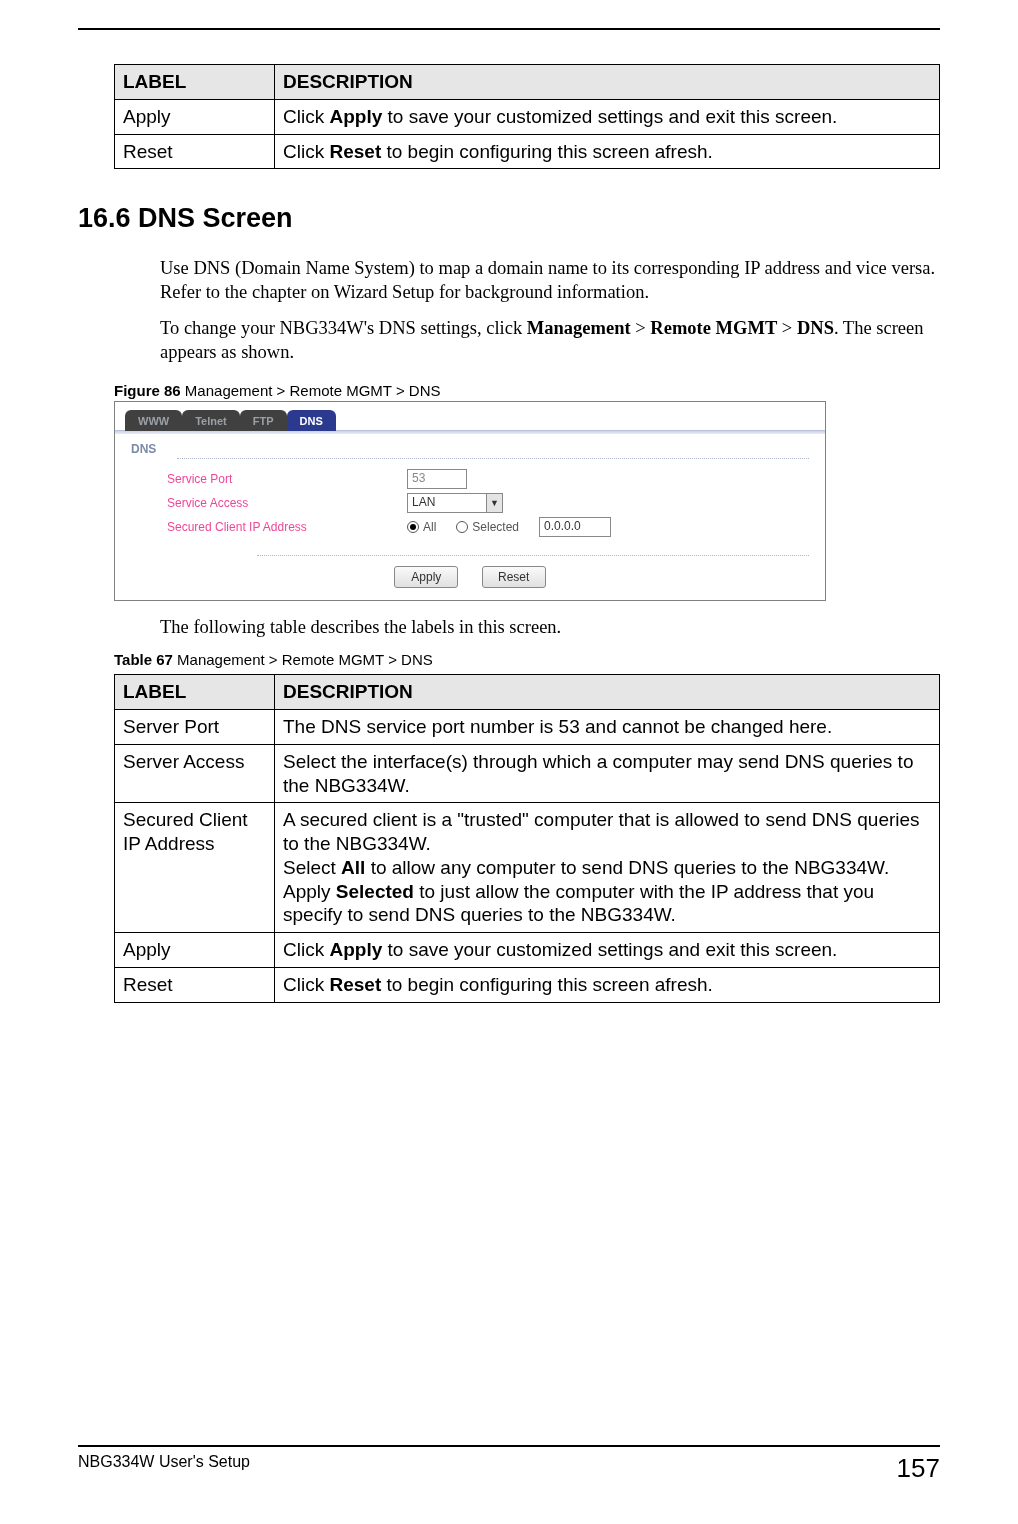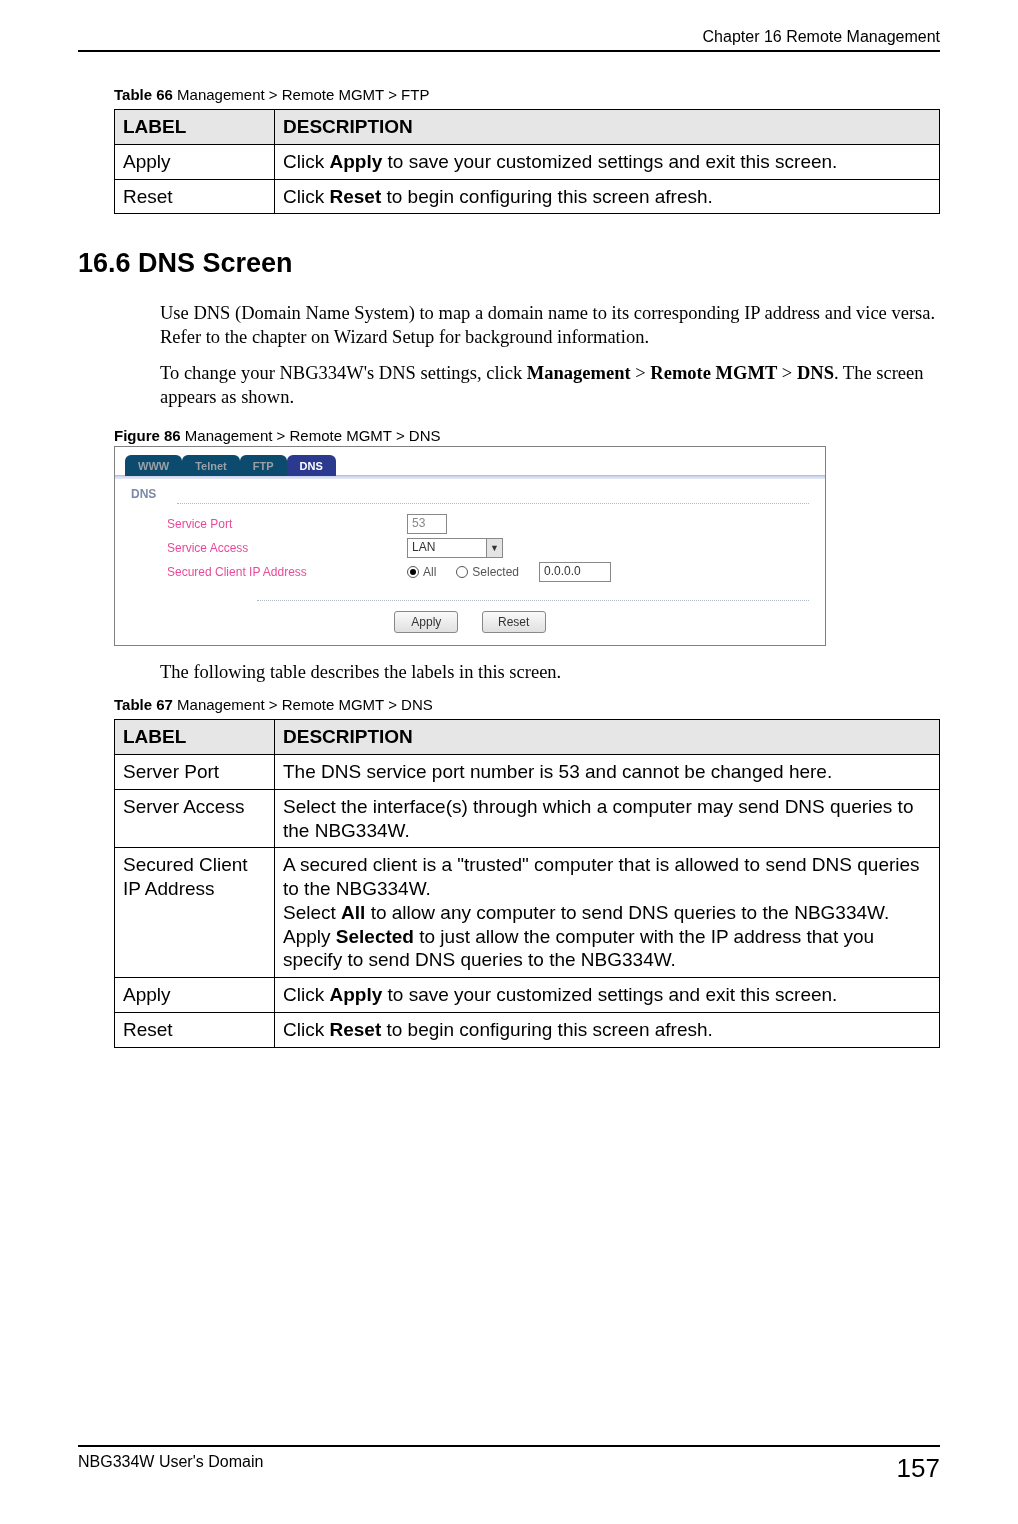--- a/index.html
+++ b/index.html
@@ -95,21 +95,21 @@
       padding-left: 10px;
     }
     .tab {
       padding: 5px 13px 4px 13px;
       margin-right: 0;
       border-radius: 6px 6px 0 0;
       font-family: Tahoma, Arial, sans-serif;
       font-size: 11px;
       font-weight: bold;
       color: #9aa0a6;
-      background: #0c4a6e;
+      background: #404040;
       position: relative;
       top: 1px;
     }
     .tab.active { background: #2b3a8f; color: #fff; }
     .gradient-line {
       height: 4px;
       background: linear-gradient(#c9d1eb, #e8ecf6);
       border-top: 1px solid #b8c0dc;
     }
     .panel-block { padding: 2px 2px 10px 2px; }
@@ -123,21 +123,21 @@
       height: 1px;
       border-bottom: 1px dotted #b0b8c8;
       margin: 2px 14px 8px 60px;
     }
     .form-area { padding: 0 14px 0 50px; }
     .form-row { display: flex; align-items: center; height: 24px; }
     .form-row .flabel { width: 240px; color: #ec4899; font-size: 12px; }
     .text-input-box {
       border: 1px solid #888;
       height: 20px;
-      width: 40px;
+      width: 60px;
       padding: 1px 4px;
       font-size: 12px;
       color: #888;
       background: #fff;
     }
     .text-input-box.ip { width: 72px; color:#333; }
     .select-box {
       display: inline-flex;
       border: 1px solid #888;
       height: 20px;
@@ -196,28 +196,24 @@
       font-family: Arial, Helvetica, sans-serif;
       font-size: 16px;
       padding-top: 6px;
     }
     .footer-line .pn { font-size: 26px; font-weight: normal; }
   </style>
 </head>
 <body>
 
 <div class="page">
-  <div class="chapter-header">Chapter 16 Remote Management</div>
   <hr class="rule">
 
   <div class="content">
 
-    <div class="table-caption">
-      <span class="bold">Table 66</span><span>   Management &gt; Remote MGMT &gt; FTP</span>
-    </div>
     <table class="ref-table">
       <tbody>
           <tr>
         <th class="col-label">LABEL</th>
         <th>DESCRIPTION</th>
       </tr>
       <tr>
         <td class="col-label">Apply</td>
         <td class="rich">
           <span>Click </span><b>Apply</b><span> to save your customized settings and exit this screen.</span>
@@ -328,17 +324,17 @@
         </td>
       </tr>
     </tbody>
       </table>
 
   </div>
 
   <div class="footer">
     <hr class="rule">
     <div class="footer-line">
-      <span>NBG334W User's Domain</span>
+      <span>NBG334W User's Setup</span>
       <span class="pn">157</span>
     </div>
   </div>
 </div>
 
 </body></html>

